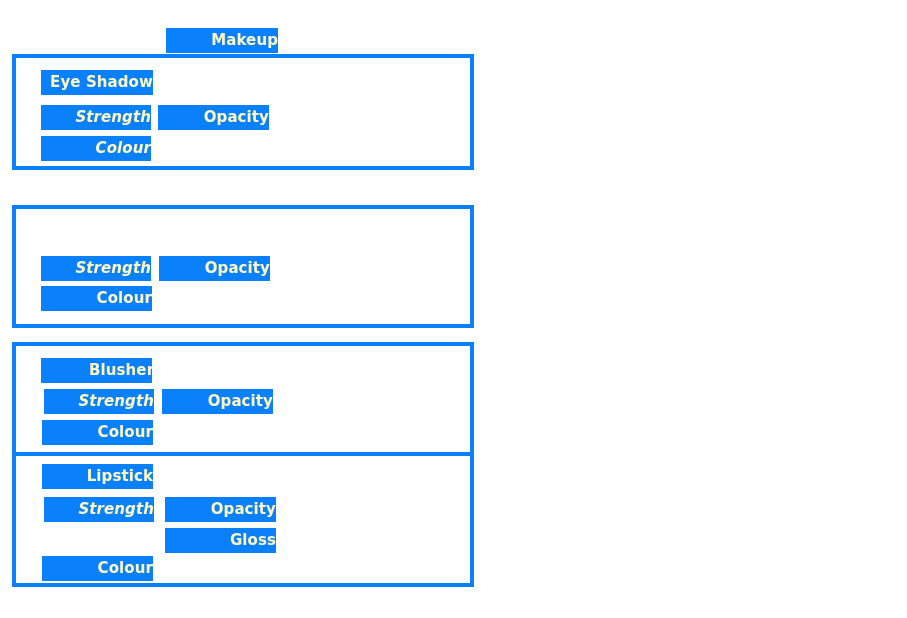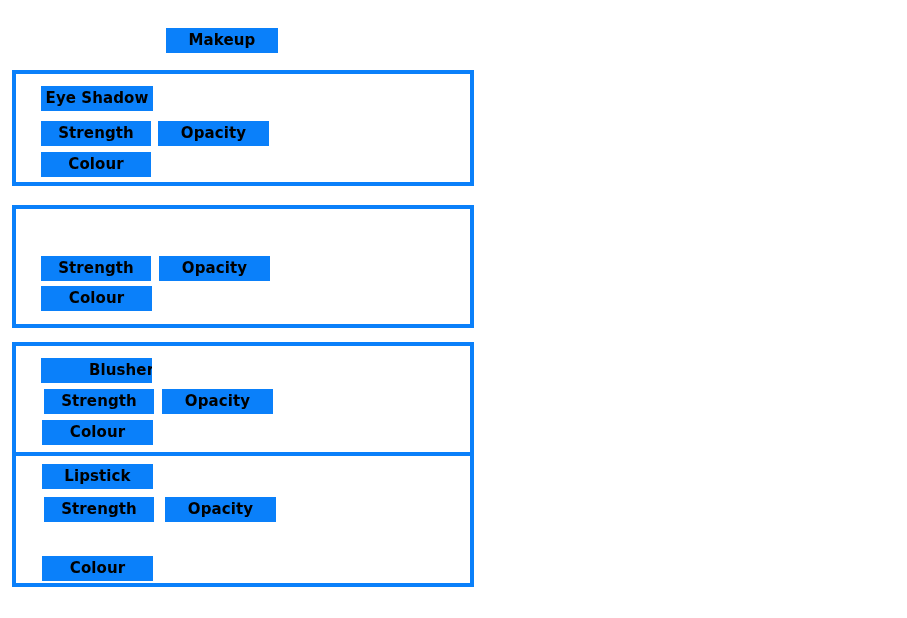--- a/index.html
+++ b/index.html
@@ -15,26 +15,26 @@
     background: #ffffff;
     overflow: hidden;
     font-family: "DejaVu Sans", "Liberation Sans", sans-serif;
   }
 
   
   .badge {
     position: absolute;
     box-sizing: border-box;
     background: #0a80fa;
-    color: #000000;
+    color: #fef9c3;
     font-weight: bold;
     font-size: 15px;
     line-height: 25px;
     height: 25px;
-    text-align: center;
+    text-align: right;
     white-space: nowrap;
     letter-spacing: 0.1px;
     overflow: hidden;
   }
 
   
   .title-badge {
     left: 166px;
     top: 28px;
     width: 112px;
@@ -44,34 +44,34 @@
 
   
   .panel {
     position: absolute;
     box-sizing: border-box;
     left: 12px;
     width: 462px;
     background: #ffffff;
     border: 4px solid #0a80fa;
   }
-  .panel-1 { top: 70px;  height: 116px; }
+  .panel-1 { top: 54px;  height: 116px; }
   .panel-2 { top: 205px; height: 123px; }
   .panel-3 { top: 342px; height: 120px; }
   .panel-4 { top: 452px; height: 135px; }
 
   
   .panel-inner {
     position: relative;
     width: 100%;
     height: 100%;
   }
 
   
-  .w110 { width: 110px; }
+  .w110 { width: 110px; font-style: italic; }
   .w112 { width: 112px; }
   .w111 { width: 111px; }
 </style>
 </head>
 <body>
 
 <div id="screen">
 
   <div class="badge title-badge">Makeup</div>
 
@@ -111,18 +111,19 @@
   </div>
 
   <div class="panel panel-4">
     <div class="panel-inner">
       <div class="badge w111" style="left:26px; top:8px;">Lipstick</div>
 
       <div class="badge w110" style="left:28px; top:41px;">Strength</div>
 
       <div class="badge w111" style="left:149px; top:41px;">Opacity</div>
 
+      <div class="badge w111" style="left:149px; top:72px;">Gloss</div>
 
       <div class="badge w111" style="left:26px; top:100px;">Colour</div>
     </div>
   </div>
 
 </div>
 
 </body></html>

